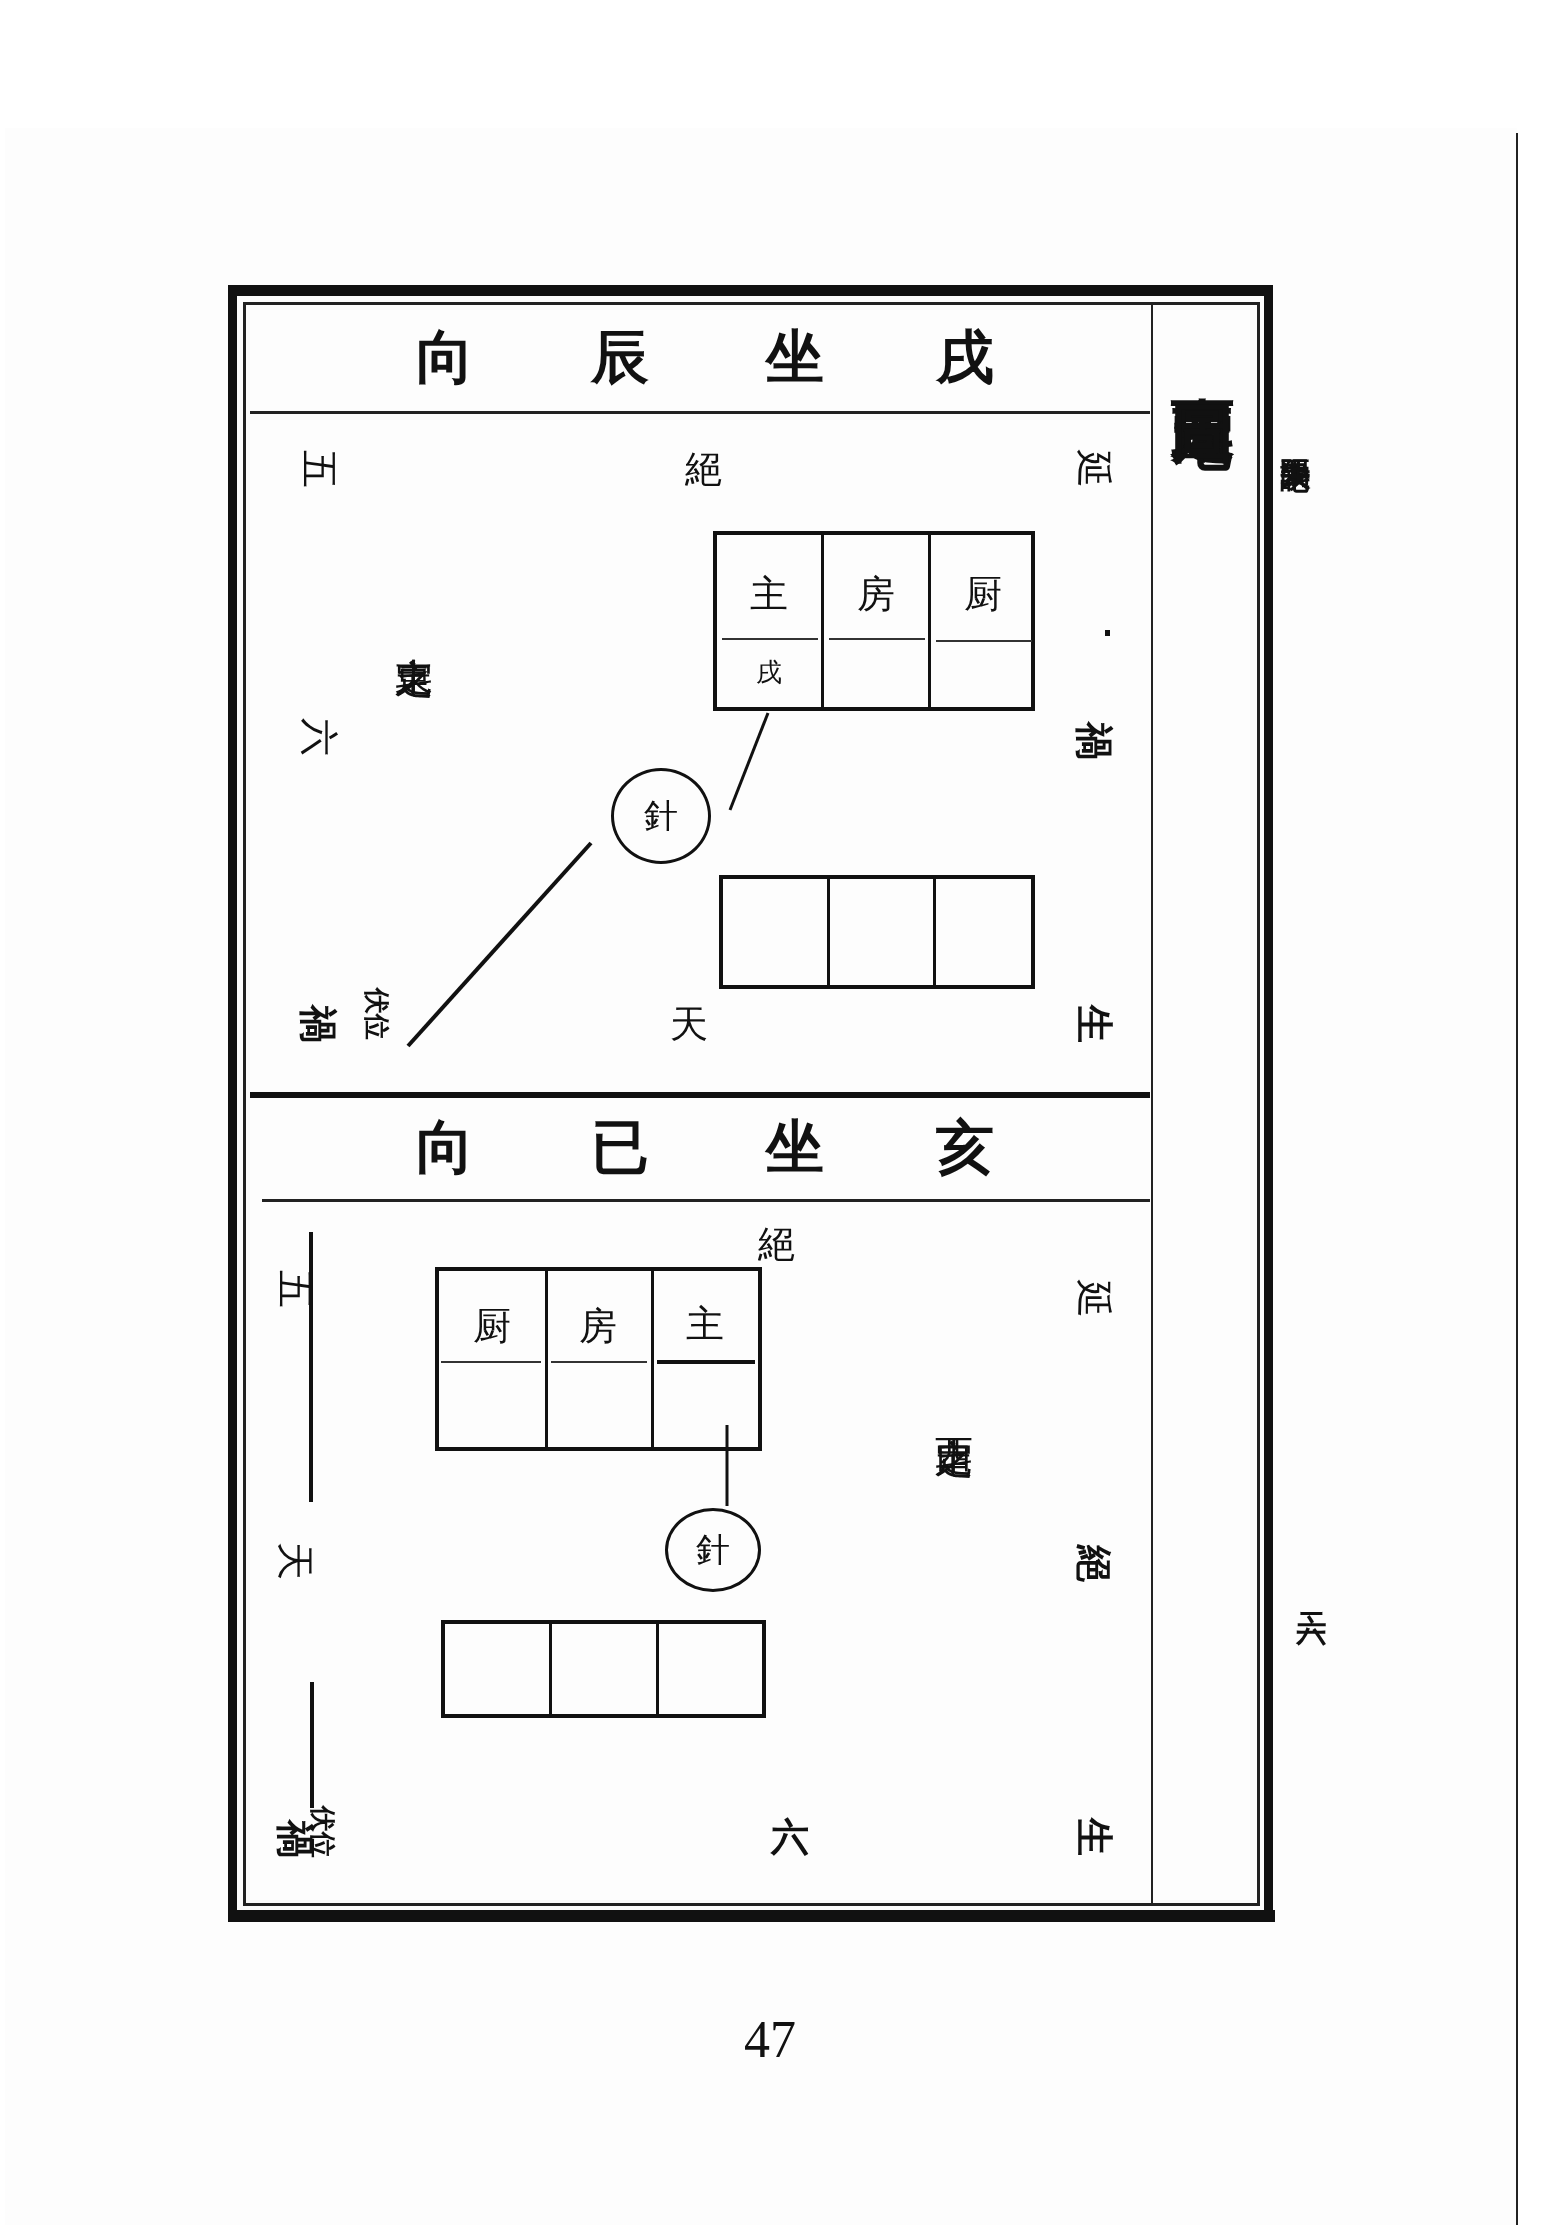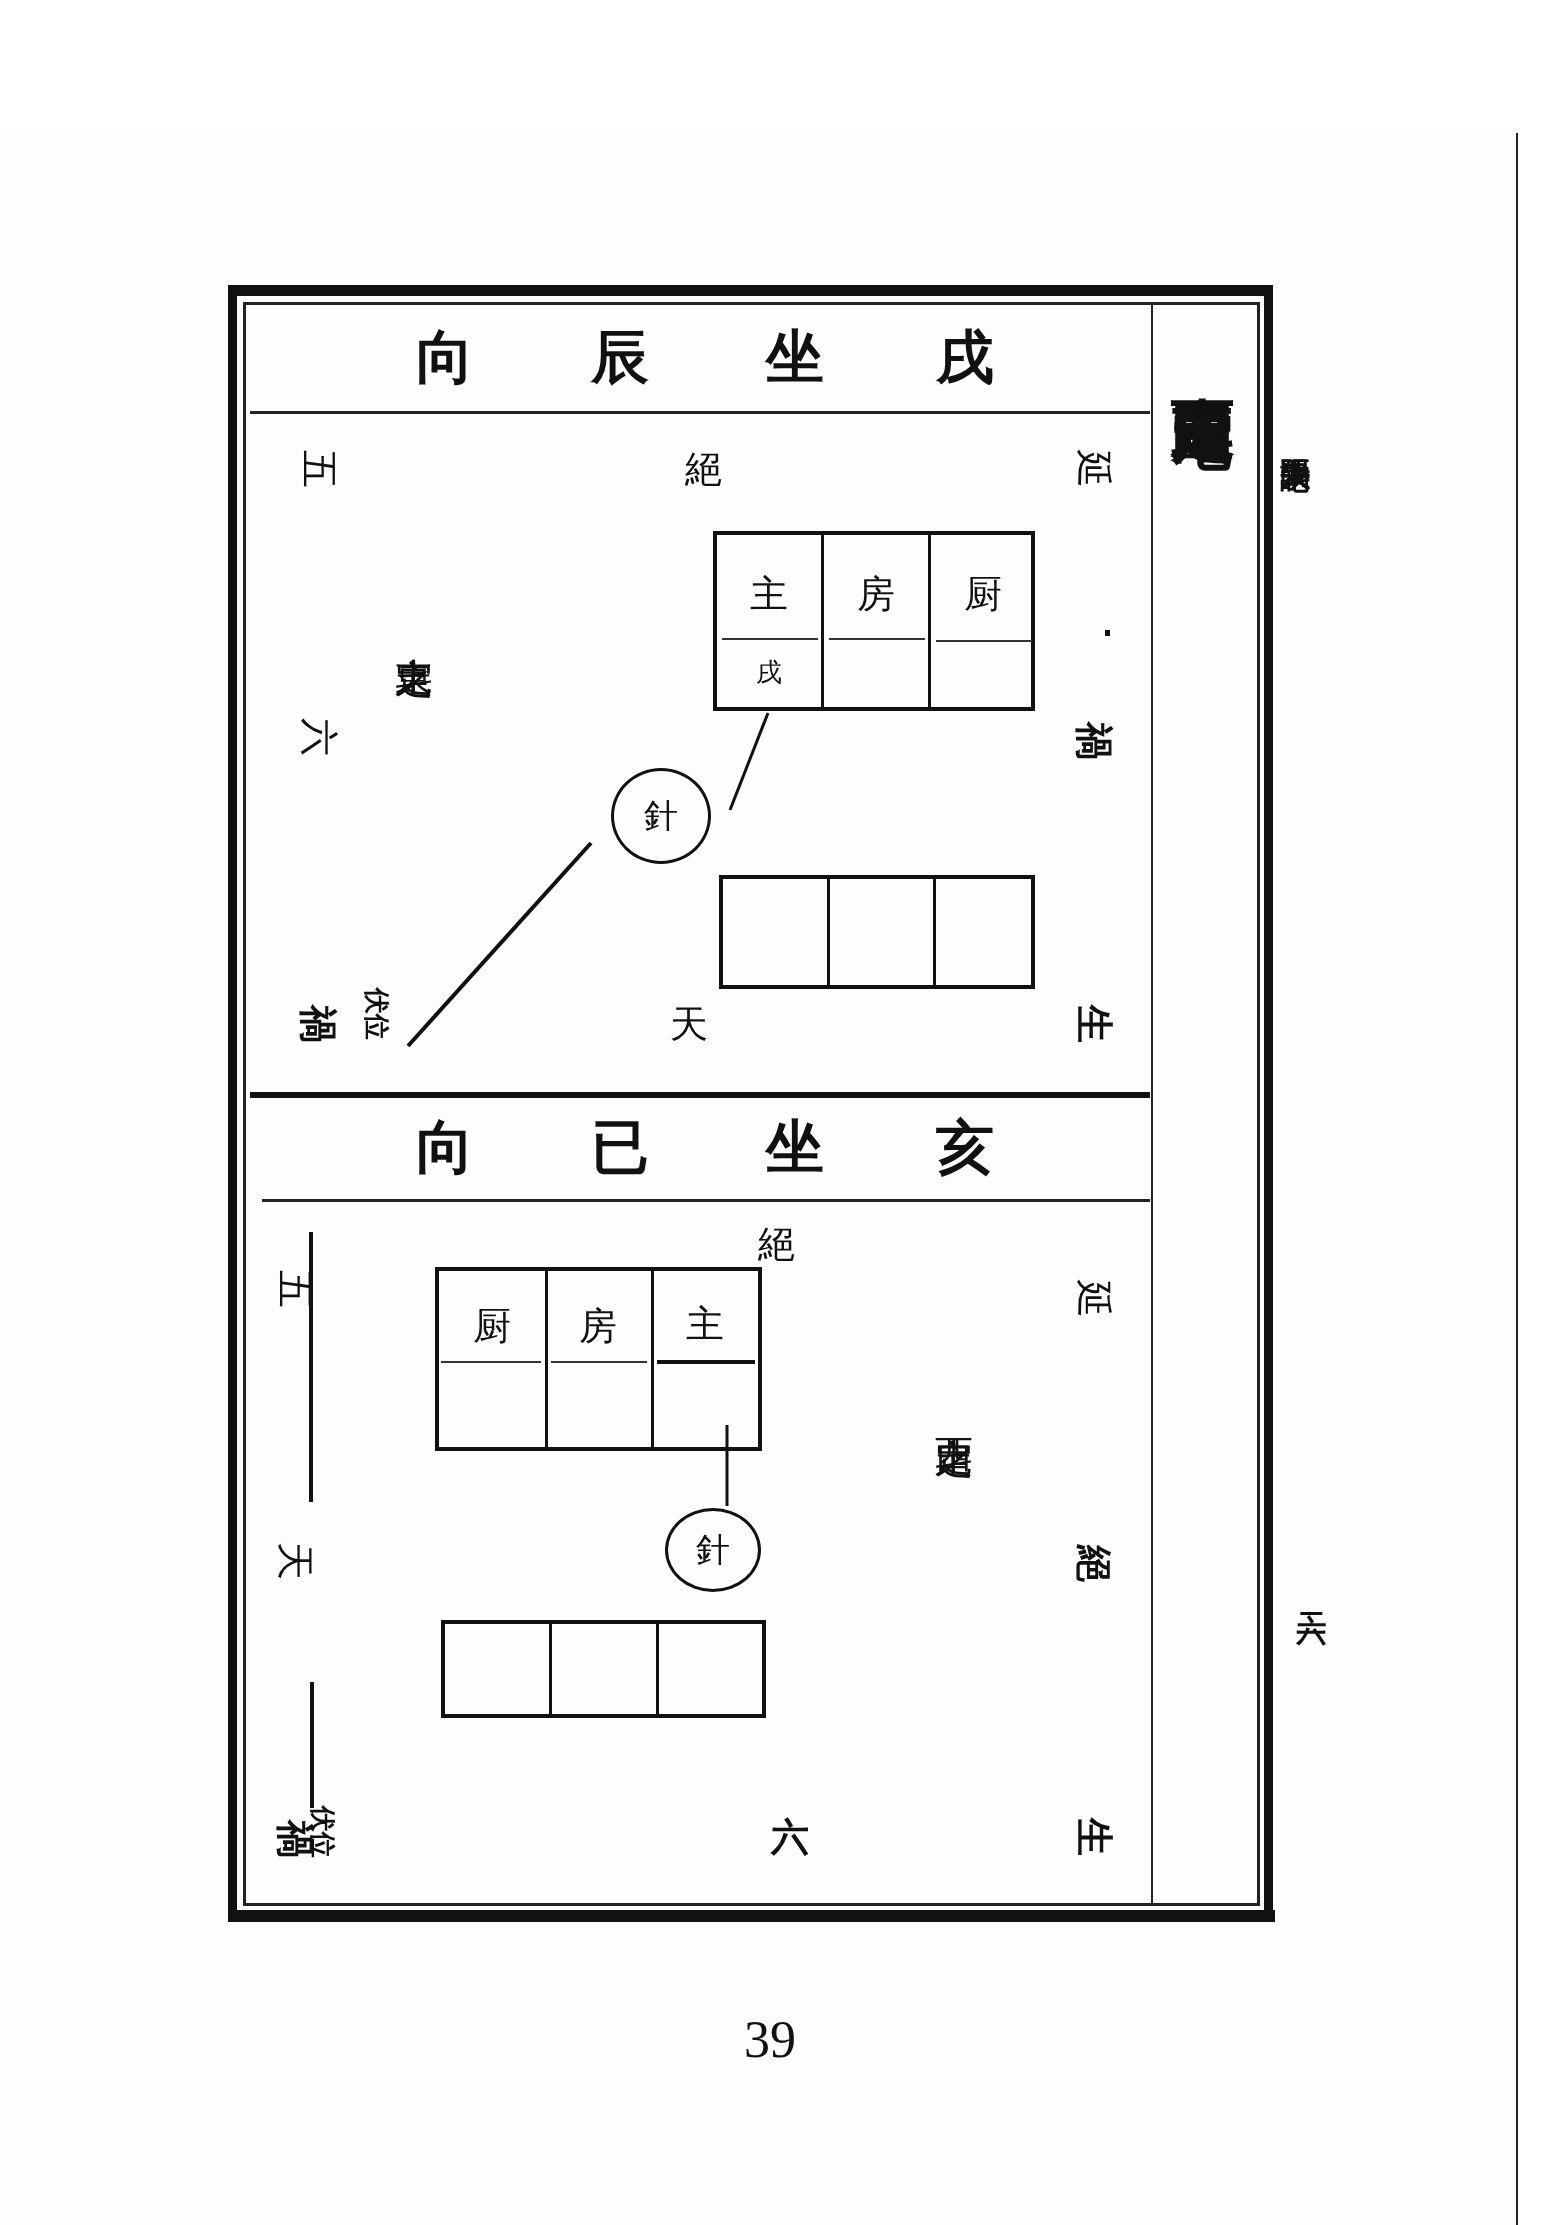--- a/index.html
+++ b/index.html
@@ -149,13 +149,13 @@
   <div class="ch mid" style="left:768px; top:1818px; font-weight:bold;">六</div>
   <div class="ch mid rot" style="left:1072px; top:1818px; font-weight:bold;">生</div>
 </div>
 
 <svg width="1544" height="2225">
   <line x1="768" y1="713" x2="730" y2="810" stroke="#111" stroke-width="3"></line>
   <line x1="591" y1="843" x2="408" y2="1046" stroke="#111" stroke-width="4"></line>
   <line x1="727" y1="1425" x2="727" y2="1506" stroke="#111" stroke-width="3"></line>
 </svg>
 
-<div class="pagenum">39</div>
+<div class="pagenum">47</div>
 
 </body></html>

